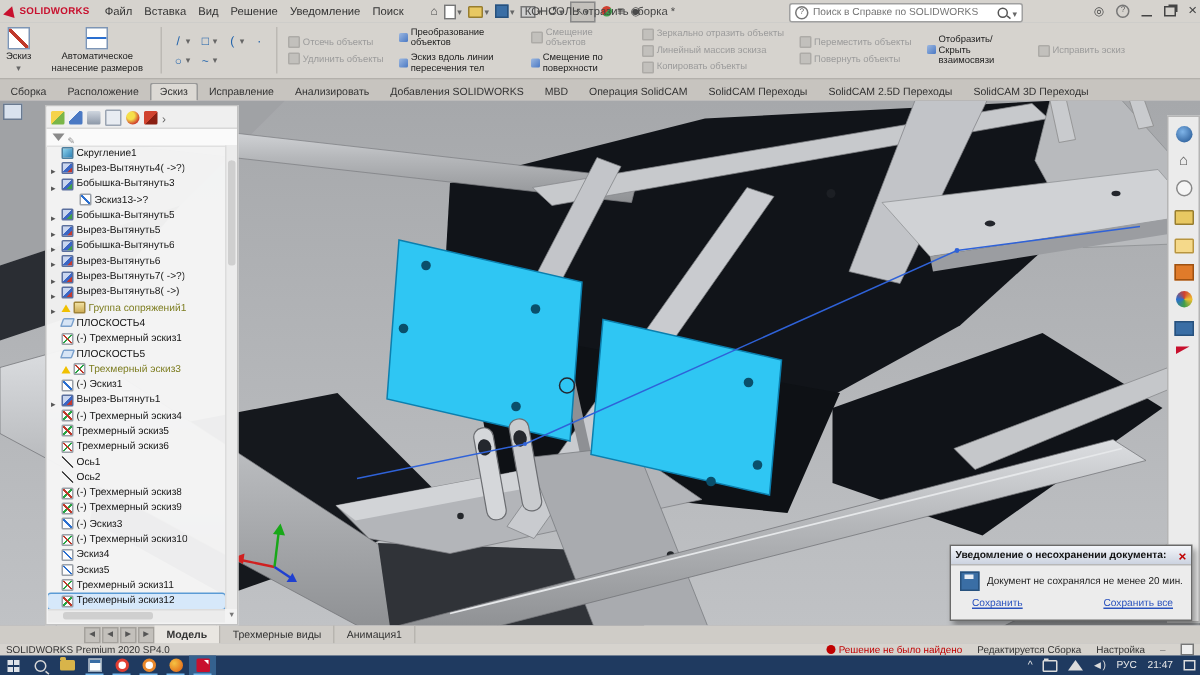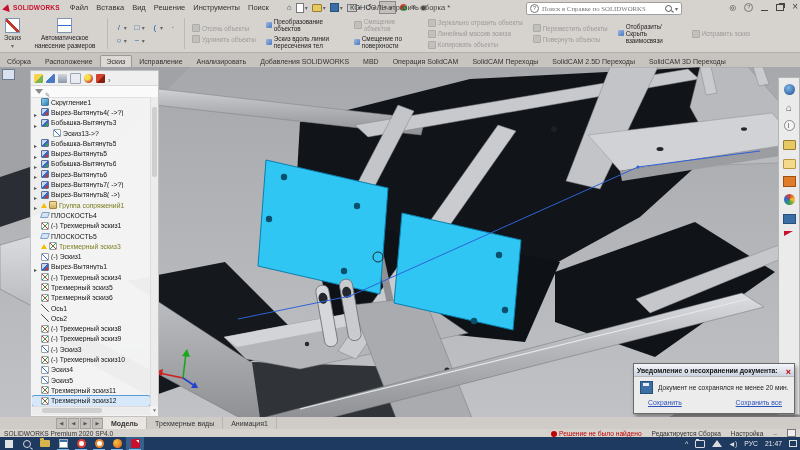--- a/index.html
+++ b/index.html
@@ -27,21 +27,21 @@
   .gi.select::before{content:"↖";}
   .selbox{border:1px solid #8a8a8a;background:#c3c0bb;padding:1px 3px;}
   .gi.rebuild{width:7px;height:7px;border-radius:50%;background:linear-gradient(135deg,#d04030 50%,#3f9e4a 50%);}
   .gi.options::before{content:"≡";}
   .gi.eye::before{content:"◉";}
   .caret::before{content:"▾";font-size:6px;color:#666;}
   .wtitle{position:absolute;left:50%;transform:translateX(-50%);font-size:7.5px;color:#444;white-space:nowrap;}
   .search{position:absolute;right:118px;top:2px;width:148px;height:11px;background:#fff;border:1px solid #a0a0a0;border-radius:2px;display:flex;align-items:center;padding:0 3px;gap:3px;}
   .helpdot{width:7px;height:7px;border:1px solid #777;border-radius:50%;font-size:5.5px;line-height:7px;text-align:center;color:#666;}
   .helpdot.q::before{content:"?";}
-  .search input{border:none;outline:none;flex:1;font-size:6.8px;color:#666;background:transparent;padding:0;font-family:Liberation Serif, serif;}
+  .search input{border:none;outline:none;flex:1;font-size:6.8px;color:#666;background:transparent;padding:0;font-family:Liberation Sans, sans-serif;}
   .mag{position:relative;width:5px;height:5px;border:1px solid #555;border-radius:50%;}
   .mag::after{content:"";position:absolute;width:3px;height:1px;background:#555;right:-3px;bottom:-1px;transform:rotate(40deg);}
   .winbtns{position:absolute;right:2px;top:0;display:flex;align-items:center;gap:8px;height:15px;color:#444;}
   .wb{font-size:8px;line-height:10px;}
   .wb.settings::before{content:"◎";}
   .wb.min{width:7px;height:1px;background:#444;margin-top:6px;}
   .wb.restore{width:6px;height:5px;border:1px solid #444;box-shadow:2px -2px 0 -1px #444;}
   .wb.close::before{content:"×";font-size:10px;}
 
   
@@ -209,21 +209,21 @@
     <div class="logo">
       <span class="logo-tri"></span>
       <span class="brand">SOLIDWORKS</span>
     </div>
     <div class="menu">
 
     <span class="mi">Файл</span>
         <span class="mi">Вставка</span>
         <span class="mi">Вид</span>
         <span class="mi">Решение</span>
-        <span class="mi">Инструменты</span>
+        <span class="mi">Уведомление</span>
         <span class="mi">Поиск</span>
       </div>
     <div class="qa">
       <span class="gi home"></span>
       <span class="qab">
           <span class="gi page"></span>
           <span class="caret"></span>
         </span>
       <span class="qab">
           <span class="gi folder"></span>

